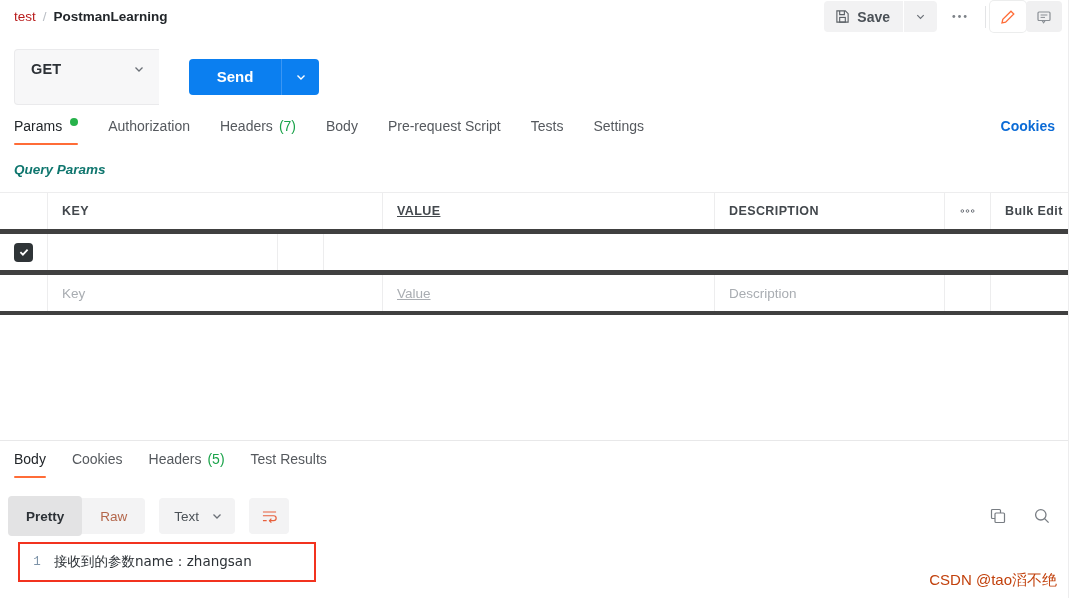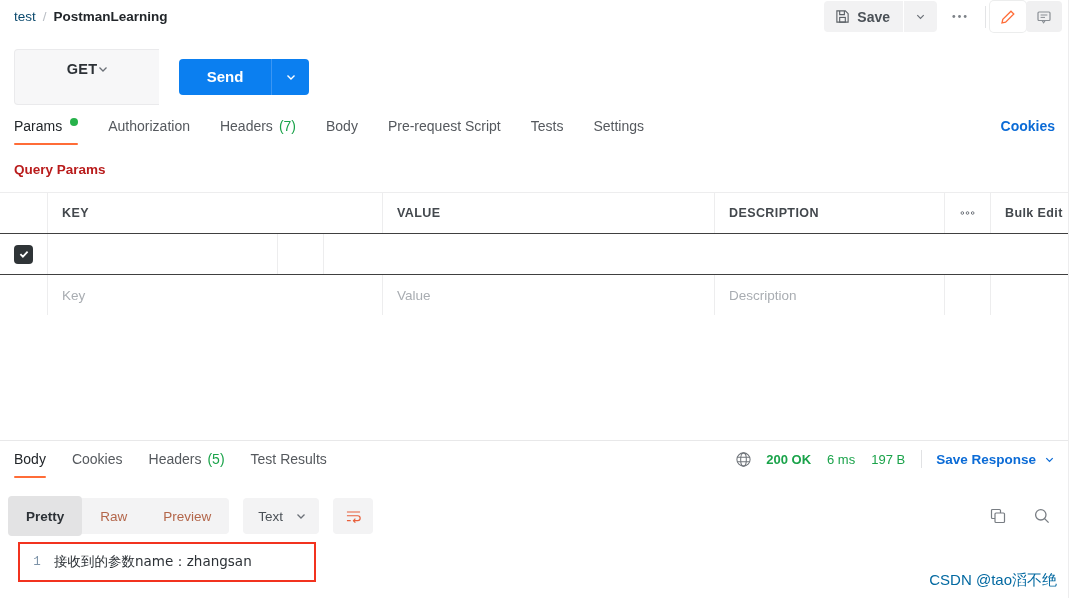--- a/index.html
+++ b/index.html
@@ -11,21 +11,21 @@
     overflow: hidden;
   }
   .app { position: relative; width: 1069px; height: 598px; background:#fff; }
 
   
   .topbar {
     position:absolute; left:0; top:0; width:1069px; height:33px;
     display:flex; align-items:center;
   }
   .breadcrumb { display:flex; align-items:center; gap:7px; padding-left:14px; font-size:13.5px; }
-  .bc-parent { color:#0c4a6e; }
+  .bc-parent { color:#b91c1c; }
   .bc-sep { color:#b9bec4; }
   .bc-current { color:#22262a; font-weight:bold; }
 
   .topright { margin-left:auto; display:flex; align-items:center; height:33px; }
   .save-btn {
     display:flex; align-items:center; gap:7px;
     background:#f2f2f3; border-radius:4px 0 0 4px;
     height:31px; padding:0 13px 0 11px; font-size:14px; color:#4b5157;
     font-weight:bold;
   }
@@ -40,58 +40,58 @@
     border-radius:4px;
   }
   .icon-pill.white { background:#ffffff; box-shadow:0 0 0 1px #eceded; }
   .icon-pill.grey { background:#f0f0f1; }
   .edge-div { width:1px; height:33px; background:#ebebec; margin-left:6px; }
 
   
   .urlrow { position:absolute; left:0; top:49px; width:1069px; height:55px; display:flex; align-items:center; padding:0 14px; gap:0; }
   .method-box {
     width:145px; height:56px; background:#f7f7f8; border:1px solid #eaeaec; border-right:none;
-    border-radius:4px 0 0 4px; display:flex; align-items:center; justify-content:center;
+    border-radius:4px 0 0 4px; display:flex; align-items:center; justify-content:space-between;
     padding:0 14px 16px 16px;
   }
   .method-label { font-size:14.5px; font-weight:bold; color:#2c3136; letter-spacing:.2px; }
   .url-box {
     flex:1; height:50px; background:#f7f7f8; border:1px solid #eaeaec;
     border-radius:0 4px 4px 0; display:flex; align-items:center; padding:0 15px;
     font-size:14px; color:#33373b;
   }
-  .send-wrap { margin-left:20px; display:flex; height:36px; }
+  .send-wrap { margin-left:30px; display:flex; height:36px; }
   .send-btn {
     background:#0b7ff0; color:#fff; font-weight:bold; font-size:15px;
     border-radius:4px 0 0 4px; width:92px; display:flex; align-items:center; justify-content:center;
   }
   .send-caret {
     background:#0b7ff0; width:38px; border-radius:0 4px 4px 0;
     display:flex; align-items:center; justify-content:center;
     border-left:1px solid #3b96f3;
   }
 
   
   .reqtabs { position:absolute; left:0; top:112px; width:1069px; height:38px; display:flex; align-items:flex-start; padding-left:14px; }
   .rtab { position:relative; height:38px; display:flex; align-items:flex-start; padding-top:6px; margin-right:30px; font-size:14px; color:#55595e; white-space:nowrap; }
   .rtab.active { color:#22262a; }
   .rtab .uline { position:absolute; left:0; right:0; bottom:5px; height:2.5px; background:#ff6c37; border-radius:2px; }
   .dotmark { display:inline-block; width:8px; height:8px; border-radius:50%; background:#27b24b; margin-left:8px; vertical-align:2px; }
   .hdr-count { color:#1aa34a; }
   .cookies-link { margin-left:auto; padding-right:14px; color:#0b6bd6; font-size:14px; font-weight:bold; padding-top:6px; }
 
   
-  .qp-title { position:absolute; left:14px; top:162px; font-size:13.5px; color:#b91c1c; font-weight:bold; }
+  .qp-title { position:absolute; left:14px; top:162px; font-size:13.5px; color:#0f766e; font-weight:bold;font-style:italic; }
   .table { position:absolute; left:0; top:192px; width:1069px; border-top:1px solid #ededee; }
-  .trow { display:flex; height:41px; border-bottom:1px solid #404040; }
+  .trow { display:flex; height:41px; border-bottom:5px solid #404040; }
   .trow.head { height:41px; }
   .cell { display:flex; align-items:center; padding:0 0 0 14px; font-size:13.5px; border-right:1px solid #ededee; }
   .c-check { width:48px; justify-content:center; padding:0; border-right:1px solid #ededee; }
   .c-key { width:335px; }
-  .c-val { width:332px; }
+  .c-val { width:332px;text-decoration:underline; }
   .c-desc { width:230px; }
   .c-dots { width:46px; justify-content:center; padding:0; }
   .c-bulk { flex:1; padding-left:14px; border-right:none; font-weight:bold; font-size:13.5px; color:#22262a;text-align:right; }
   .head .cell { font-weight:bold; font-size:12.5px; letter-spacing:.4px; color:#43484d; }
   .ph { color:#a9adb2; }
   .checkbox {
     width:19px; height:19px; border-radius:4px; background:#2f3437;
     display:flex; align-items:center; justify-content:center;
   }
   .blank-area { position:absolute; left:0; top:315px; width:1069px; height:125px; background:#fff; }
@@ -127,21 +127,21 @@
   
   .resp-body { position:absolute; left:0; top:540px; width:1069px; height:58px; background:#fff; }
   .annot {
     position:absolute; left:18px; top:2px; width:298px; height:40px;
     border:2.5px solid #f2331f; background:#fff;
     display:flex; align-items:center;
   }
   .lineno { width:34px; text-align:center; font-size:12.5px; color:#7d93a8; font-family:"Liberation Mono", monospace; }
   .codeline { font-size:13.5px; color:#2c3136; font-family:"DejaVu Sans", sans-serif; white-space:nowrap; }
   .watermark {
-    position:absolute; right:12px; bottom:8px; color:#0369a1; font-size:15px;margin-top:29px;
+    position:absolute; right:12px; bottom:8px; color:#c2410c; font-size:15px;margin-top:29px;
   }
   .right-edge { position:absolute; right:0; top:0; width:1px; height:598px; background:#ededee; }
   svg { display:block; }
 </style>
 </head>
 <body>
 
 <div class="app">
 
   <div class="topbar">
@@ -305,48 +305,26 @@
       <span>Cookies</span>
     </div>
     <div class="restab">
       <span>Headers</span>
       <span class="hdr-count" style="margin-left:6px">(5)</span>
     </div>
     <div class="restab">
       <span>Test Results</span>
     </div>
 
-    <div class="status-wrap">
-      <span class="globe">
-        <svg width="17" height="17" viewBox="0 0 18 18" fill="none" stroke="#70757b" stroke-width="1.1">
-          <circle cx="9" cy="9" r="7"></circle>
-            <ellipse cx="9" cy="9" rx="3" ry="7"></ellipse>
-            <path d="M2.3 6.7h13.4M2.3 11.3h13.4"></path>
-        </svg>
-      </span>
-      <span class="st code">200 OK</span>
-      <span class="st">6 ms</span>
-      <span class="st">197 B</span>
-      <span class="sdiv"></span>
-      <span class="save-resp">
-        <span>Save Response</span>
-        <span>
-          <svg width="11" height="11" viewBox="0 0 12 12" fill="none" stroke="#0b6bd6" stroke-width="1.4">
-            <path d="M2.5 4.5L6 8l3.5-3.5"></path>
-          </svg>
-        </span>
-      </span>
-    </div>
   </div>
 
   <div class="bodybar">
     <div class="seg">
       <div class="seg-item active">Pretty</div>
       <div class="seg-item">Raw</div>
-      <div class="seg-item">Preview</div>
     </div>
     <div class="text-drop">
       <span>Text</span>
       <span>
         <svg width="12" height="12" viewBox="0 0 12 12" fill="none" stroke="#6b7077" stroke-width="1.3">
           <path d="M2.5 4.5L6 8l3.5-3.5"></path>
         </svg>
       </span>
     </div>
     <div class="wrap-btn">

